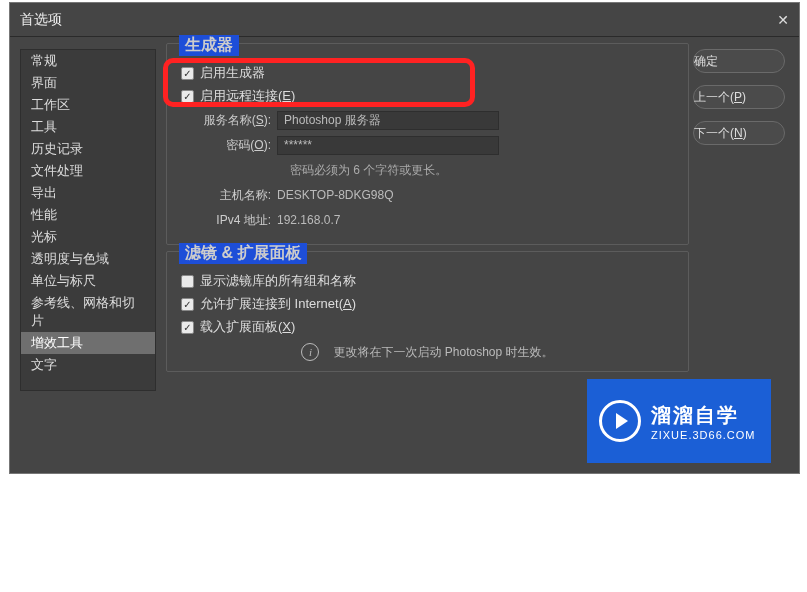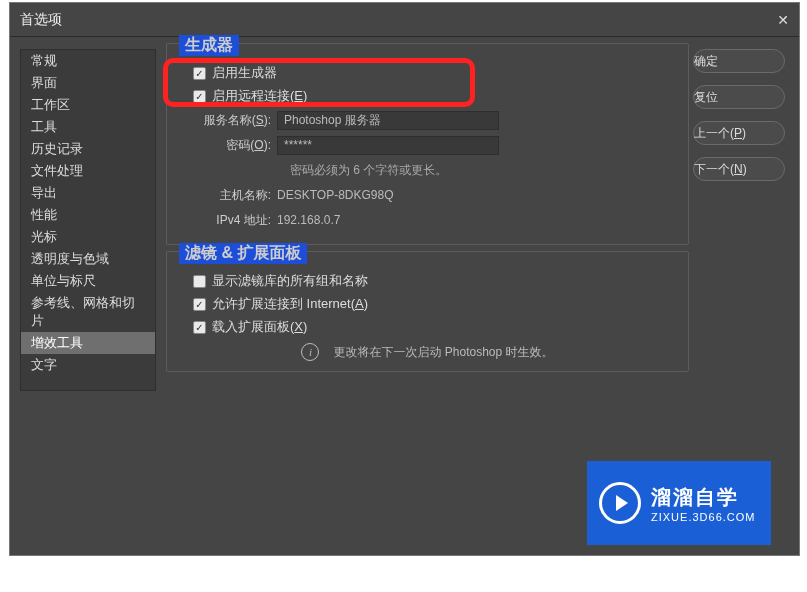--- a/index.html
+++ b/index.html
@@ -8,21 +8,21 @@
     font-family: "Microsoft YaHei", sans-serif;
     font-size: 12px;
     color: #ddd;
     width: 807px;
     height: 592px;
     overflow: hidden;
   }
   .window {
     position: absolute;
     left: 9px; top: 2px;
-    width: 791px; height: 554px;
+    width: 791px; height: 472px;
     background: #454545;
     border: 1px solid #777;
   }
   .titlebar {
     height: 34px;
     background: #454545;
     border-bottom: 1px solid #2a2a2a;
     display: flex;
     align-items: center;
     padding: 0 10px;
@@ -79,21 +79,21 @@
     position: absolute;
     left: -4px; top: 14px;
     width: 312px; height: 49px;
     border: 5px solid #f22;
     border-radius: 10px;
     pointer-events: none;
   }
   .row {
     display: flex;
     align-items: center;
-    margin: 3px 16px;
+    margin: 3px 4px;
     height: 20px;
   }
   .checkbox {
     width: 13px; height: 13px;
     background: #eaeaea;
     border: 1px solid #888;
     border-radius: 2px;
     display: inline-flex;
     align-items: center;
     justify-content: center;
@@ -286,21 +286,20 @@
         <div class="info-row">
           <span class="info-icon">i</span>
           <span class="static">更改将在下一次启动 Photoshop 时生效。</span>
         </div>
       </div>
 
     </div>
 
     <div class="buttons">
       <div class="btn">确定</div>
-      <div class="btn">复位</div>
       <div class="btn">
         <span>上一个(</span><span class="underline">P</span><span>)</span>
       </div>
       <div class="btn">
         <span>下一个(</span><span class="underline">N</span><span>)</span>
       </div>
     </div>
 
     <div class="watermark">
       <div class="wm-icon">

